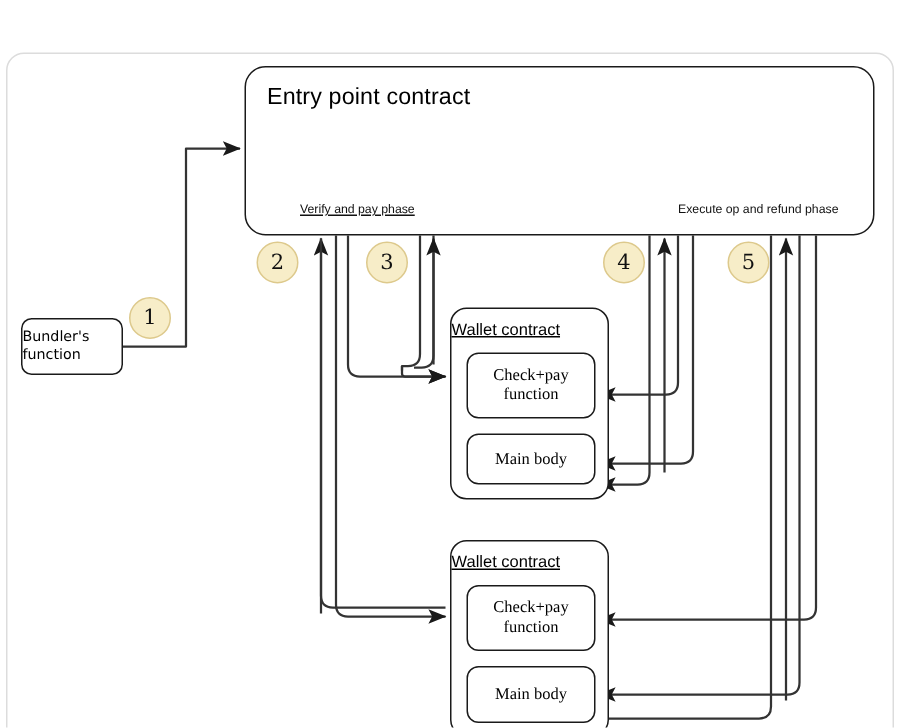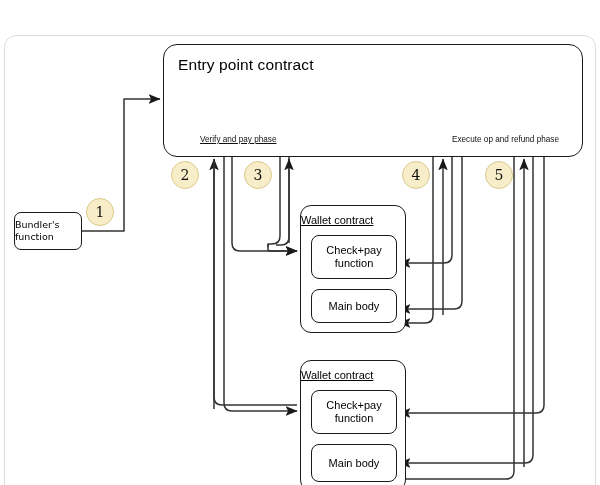--- a/index.html
+++ b/index.html
@@ -121,20 +121,21 @@
     background: #fff;
     border: 1.4px solid #1a1a1a;
     border-radius: 8px;
     display: flex;
     align-items: center;
     justify-content: center;
     text-align: center;
     font-size: 11px;
     line-height: 13px;
     color: #000;
+    font-family: Liberation Serif, serif;
   }
   .chk-1 { top: 29px;  height: 44px; }
   .main-1 { top: 83px;  height: 34px; }
   .chk-2 { top: 29px;  height: 44px; }
   .main-2 { top: 83px;  height: 38px; }
 
   
   .badge {
     position: absolute;
     width: 28px;

